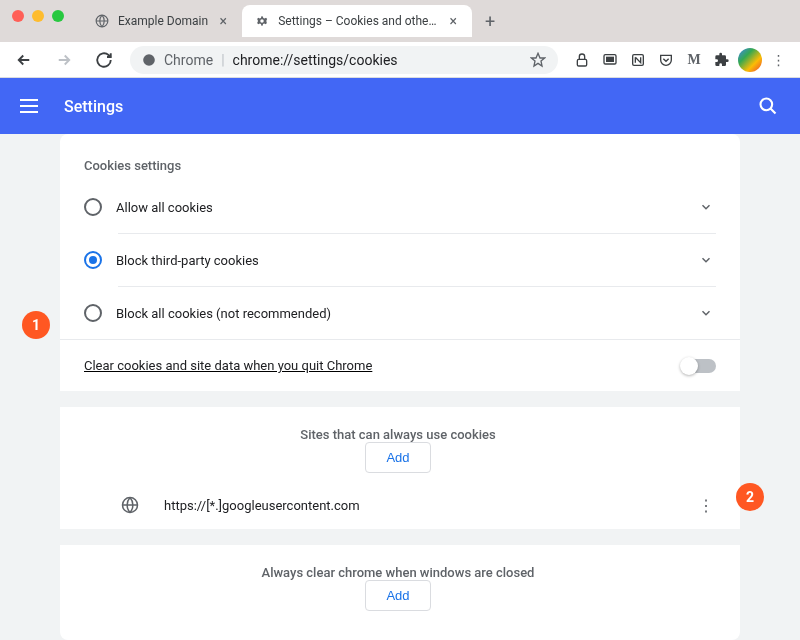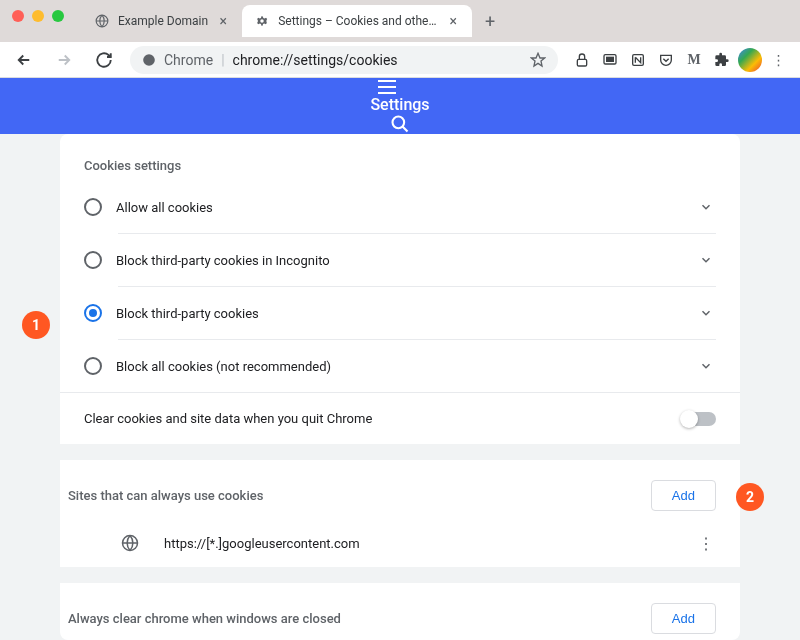--- a/index.html
+++ b/index.html
@@ -31,43 +31,43 @@
 .omnibox .divider { color: #bdc1c6; }
 .omnibox .url { color: #202124; }
 .omnibox .star { margin-left: auto; }
 .ext-icons { display: flex; gap: 4px; align-items: center; }
 .ext-icon { width: 24px; height: 24px; display: flex; align-items: center; justify-content: center; color: #5f6368; font-size: 14px; }
 .ext-icon.badge-m { font-family: Georgia, serif; font-weight: bold; }
 .avatar { width: 24px; height: 24px; border-radius: 50%; background: linear-gradient(135deg, #4285f4, #34a853, #fbbc05, #ea4335); }
 .menu-dots { letter-spacing: -1px; }
 
 
-.settings-header { height: 56px; background: #4267f5; display: flex; align-items: center; padding: 0 20px; color: #fff; flex-direction: column; }
+.settings-header { height: 56px; background: #4267f5; display: flex; align-items: center; padding: 0 20px; color: #fff; }
 .hamburger { width: 24px; height: 24px; display: flex; flex-direction: column; justify-content: center; gap: 4px; margin-right: 20px; }
 .hamburger span { display: block; height: 2px; background: #fff; width: 18px; }
 .settings-title { font-size: 16px; font-weight: 500; flex: 1; }
 .search-btn { width: 24px; height: 24px; display: flex; align-items: center; justify-content: center; }
 
 
 .content-wrap { background: #f1f3f4; height: calc(640px - 42px - 36px - 56px); display: flex; justify-content: center; overflow-y: auto; padding: 0; }
 .card { background: #fff; width: 680px; border-radius: 8px; margin-top: 0; padding: 0; }
 
 .section-header { font-size: 13px; font-weight: 500; color: #5f6368; padding: 24px 24px 8px 24px; }
-.section-header-row { display: flex; align-items: center; justify-content: space-between; padding: 20px 24px 8px 8px; }
+.section-header-row { display: flex; align-items: center; justify-content: space-between; padding: 20px 24px 8px 20px; flex-direction: column; }
 .section-header-row .section-label { font-size: 13px; font-weight: 500; color: #5f6368; }
 
 .option-row { display: flex; align-items: center; padding: 16px 24px 16px 24px; gap: 14px; }
 .option-row + .option-divider { height: 1px; background: #e8eaed; margin-left: 58px; margin-right: 24px; }
 .radio { width: 18px; height: 18px; border: 2px solid #5f6368; border-radius: 50%; flex-shrink: 0; position: relative; }
 .radio.selected { border-color: #1a73e8; }
 .radio.selected::after { content: ''; position: absolute; width: 8px; height: 8px; background: #1a73e8; border-radius: 50%; top: 3px; left: 3px; }
 .option-label { flex: 1; font-size: 13px; color: #202124; }
 .expand { width: 20px; height: 20px; display: flex; align-items: center; justify-content: center; color: #5f6368; }
 
-.toggle-row { display: flex; align-items: center; padding: 18px 24px; gap: 0; }
+.toggle-row { display: flex; align-items: center; padding: 18px 24px; gap: 0; text-decoration: underline; }
 .toggle-label { flex: 1; font-size: 13px; color: #202124; }
 .toggle { width: 34px; height: 14px; background: #bdc1c6; border-radius: 7px; position: relative; }
 .toggle::after { content: ''; position: absolute; width: 18px; height: 18px; background: #fff; border-radius: 50%; top: -2px; left: -2px; box-shadow: 0 1px 3px rgba(0,0,0,0.3); }
 
 .card-divider { height: 16px; background: #f1f3f4; }
 
 .add-btn { border: 1px solid #dadce0; background: #fff; color: #1a73e8; font-size: 13px; font-weight: 500; padding: 7px 20px; border-radius: 4px; }
 
 .site-row { display: flex; align-items: center; padding: 14px 24px 14px 60px; gap: 24px; }
 .site-icon { width: 20px; height: 20px; display: flex; align-items: center; justify-content: center; color: #5f6368; }
@@ -204,29 +204,20 @@
       <div class="radio"></div>
       <div class="option-label">Allow all cookies</div>
       <div class="expand">
           <svg width="14" height="14" viewBox="0 0 24 24" fill="none" stroke="#5f6368" stroke-width="2.5">
             <path d="M6 9l6 6 6-6"></path>
           </svg>
         </div>
     </div>
     <div class="option-divider"></div>
 
-    <div class="option-row">
-      <div class="radio"></div>
-      <div class="option-label">Block third-party cookies in Incognito</div>
-      <div class="expand">
-          <svg width="14" height="14" viewBox="0 0 24 24" fill="none" stroke="#5f6368" stroke-width="2.5">
-            <path d="M6 9l6 6 6-6"></path>
-          </svg>
-        </div>
-    </div>
     <div class="option-divider"></div>
 
     <div class="option-row">
       <div class="radio selected"></div>
       <div class="option-label">Block third-party cookies</div>
       <div class="expand">
           <svg width="14" height="14" viewBox="0 0 24 24" fill="none" stroke="#5f6368" stroke-width="2.5">
             <path d="M6 9l6 6 6-6"></path>
           </svg>
         </div>

